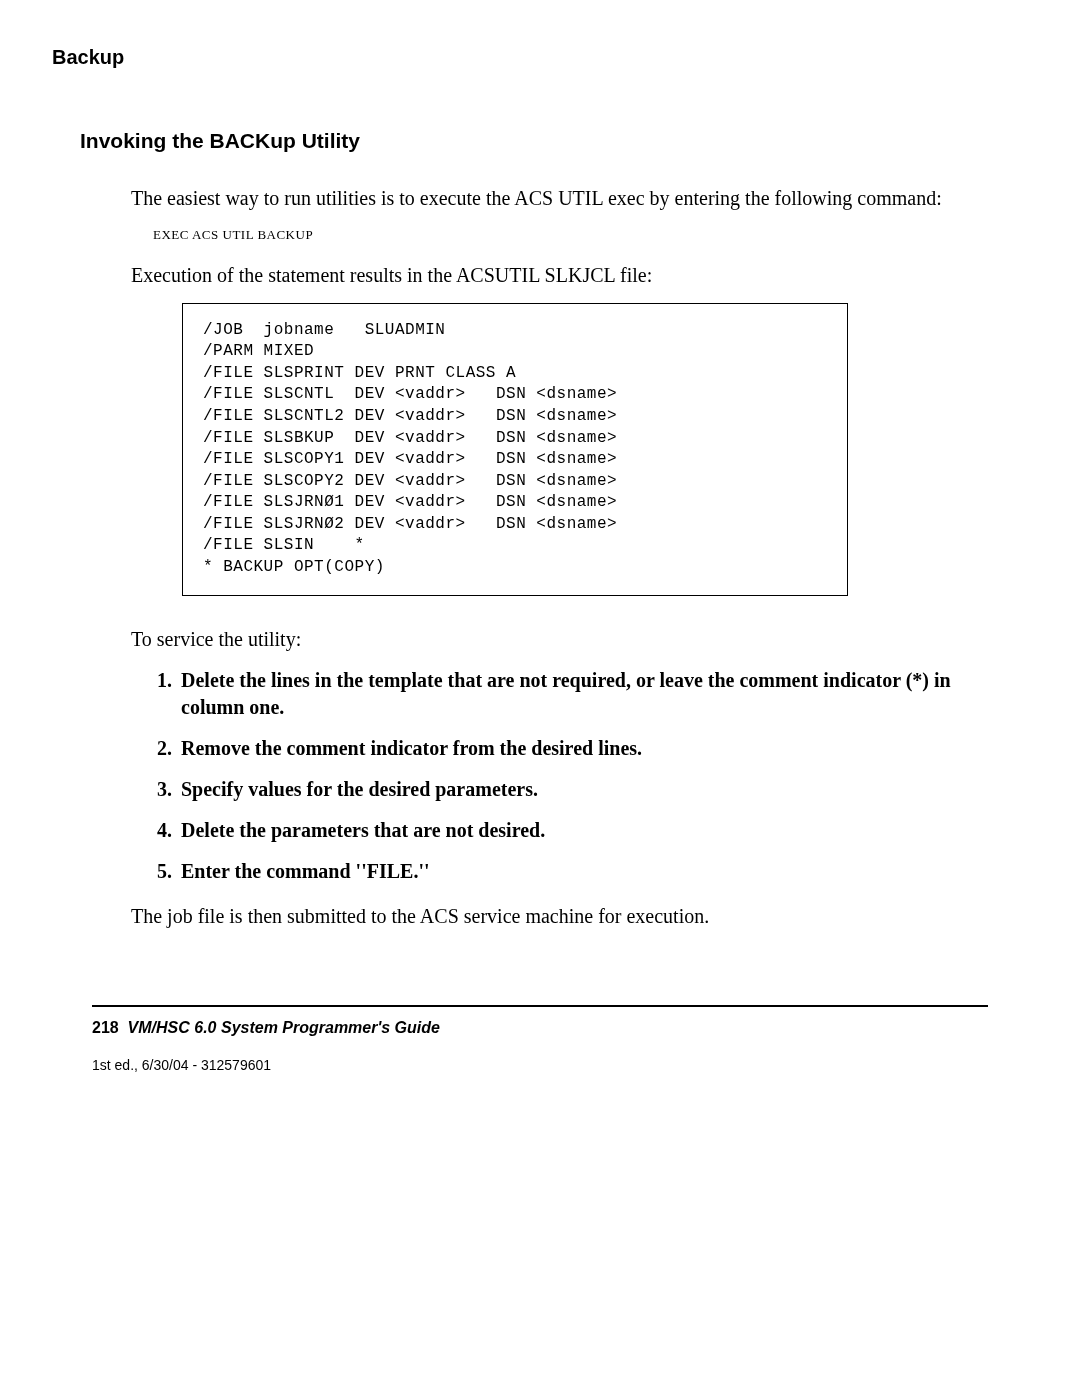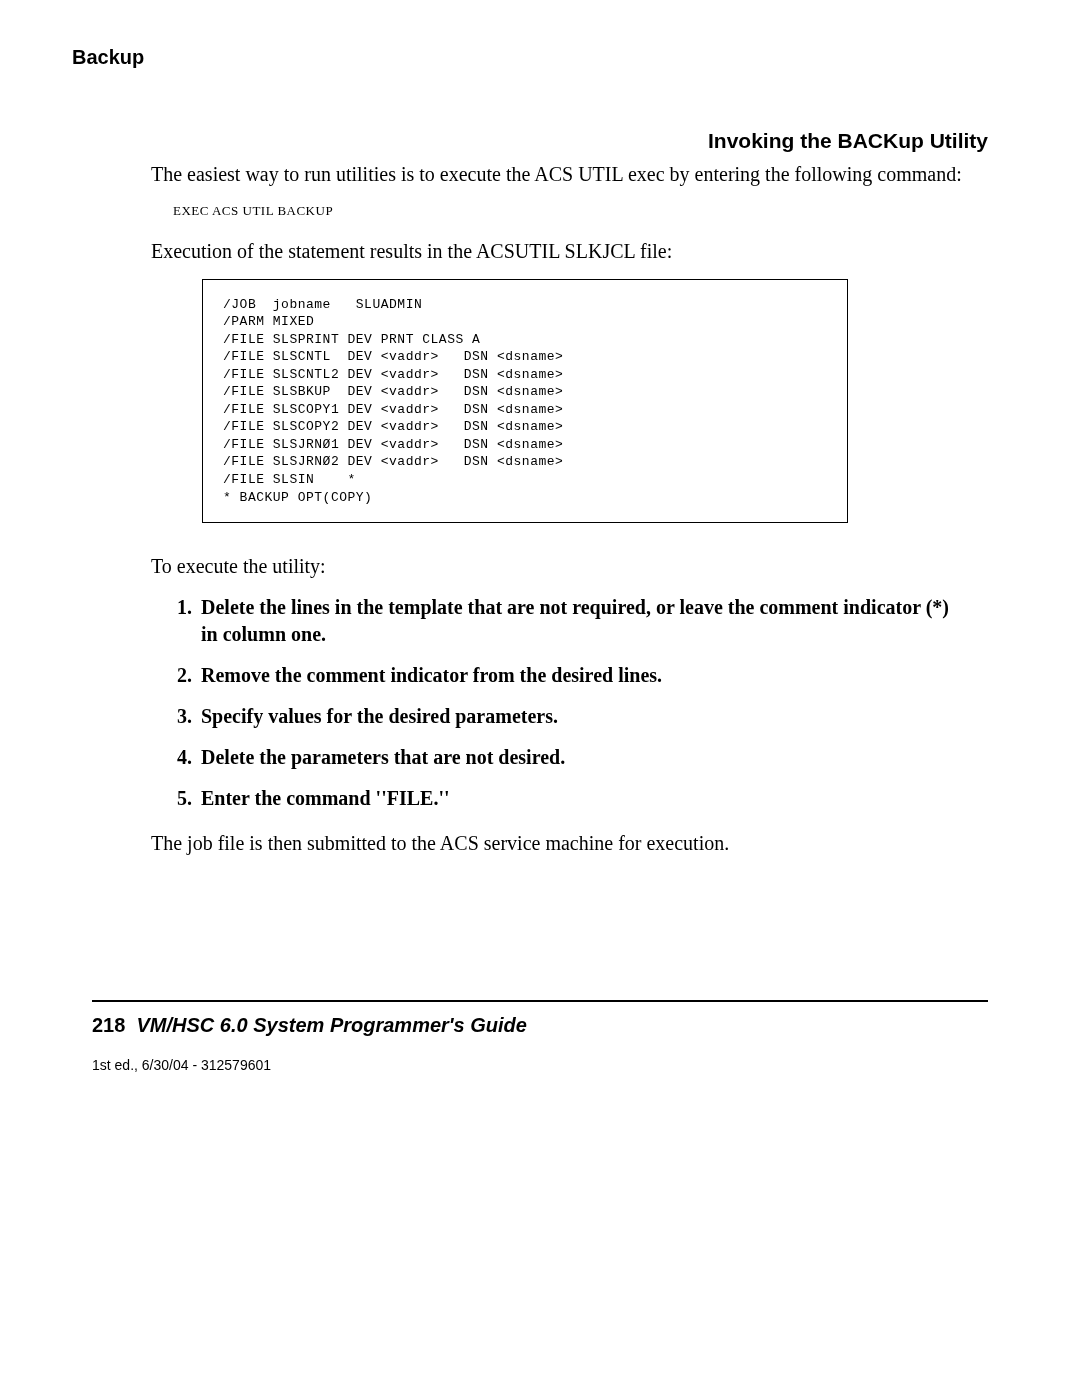--- a/index.html
+++ b/index.html
@@ -10,36 +10,35 @@
     height: 1397px;
     background: #fff;
     font-family: "Times New Roman", Times, serif;
     color: #000;
   }
   .page {
     position: relative;
     width: 1080px;
     height: 1131px;
     box-sizing: border-box;
-    padding: 40px 92px 0 72px;
+    padding: 40px 92px 0 52px;
   }
   .run-head {
     font-family: Arial, Helvetica, sans-serif;
     font-weight: bold;
     font-size: 20px;
     margin-top: 6px;
     margin-bottom: 60px;
   }
   .h2 {
     font-family: Arial, Helvetica, sans-serif;
     font-weight: bold;
     font-size: 21px;
     margin-left: 28px;
-    margin-bottom: 8px;
-    text-align: right;
+    margin-bottom: 32px;
   }
   .body-block {
     margin-left: 79px;
     margin-right: 20px;
     font-size: 20px;
     line-height: 1.35;
   }
   .para { margin-bottom: 14px; }
   .cmd {
     font-family: Liberation Serif, serif;
@@ -53,21 +52,21 @@
     font-weight: bold;
     font-size: 19px;
     margin: 26px 0 22px 76px;
   }
   .codebox {
     margin-left: 130px;
     margin-right: 140px;
     border: 1px solid #000;
     padding: 16px 10px 16px 20px;
     font-family: "Courier New", Courier, monospace;
-    font-size: 13px;
+    font-size: 16px;
     line-height: 1.35;
     letter-spacing: 0.5px;
     white-space: pre;
     margin-bottom: 30px;
   }
   ol.steps {
     margin: 8px 0 18px 0;
     padding-left: 46px;
     font-size: 20px;
   }
@@ -78,21 +77,21 @@
     right: 92px;
     bottom: 58px;
   }
   .footer-rule {
     border: none;
     border-top: 2px solid #000;
     margin: 0 0 12px 0;
   }
   .footer-line1 {
     font-family: Arial, Helvetica, sans-serif;
-    font-size: 20px;
+    font-size: 16px;
   }
   .footer-line1 .pg { font-weight: bold; }
   .footer-line1 .title { font-weight: bold; font-style: italic; }
   .footer-line2 {
     font-family: Arial, Helvetica, sans-serif;
     font-size: 14px;
     margin-top: 20px;
     color: #000;
   }
 </style>
@@ -119,21 +118,21 @@
 /FILE SLSCNTL2 DEV &lt;vaddr&gt;   DSN &lt;dsname&gt;
 /FILE SLSBKUP  DEV &lt;vaddr&gt;   DSN &lt;dsname&gt;
 /FILE SLSCOPY1 DEV &lt;vaddr&gt;   DSN &lt;dsname&gt;
 /FILE SLSCOPY2 DEV &lt;vaddr&gt;   DSN &lt;dsname&gt;
 /FILE SLSJRNØ1 DEV &lt;vaddr&gt;   DSN &lt;dsname&gt;
 /FILE SLSJRNØ2 DEV &lt;vaddr&gt;   DSN &lt;dsname&gt;
 /FILE SLSIN    *
 * BACKUP OPT(COPY)</div>
 
   <div class="body-block">
-    <div class="para">To execute the utility:</div>
+    <div class="para">To service the utility:</div>
     <ol class="steps">
       <li>Delete the lines in the template that are not required, or leave the comment indicator (*) in column one.</li>
       <li>Remove the comment indicator from the desired lines.</li>
       <li>Specify values for the desired parameters.</li>
       <li>Delete the parameters that are not desired.</li>
       <li>Enter the command ''FILE.''</li>
     </ol>
     <div class="para">The job file is then submitted to the ACS service machine for execution.</div>
   </div>
 

